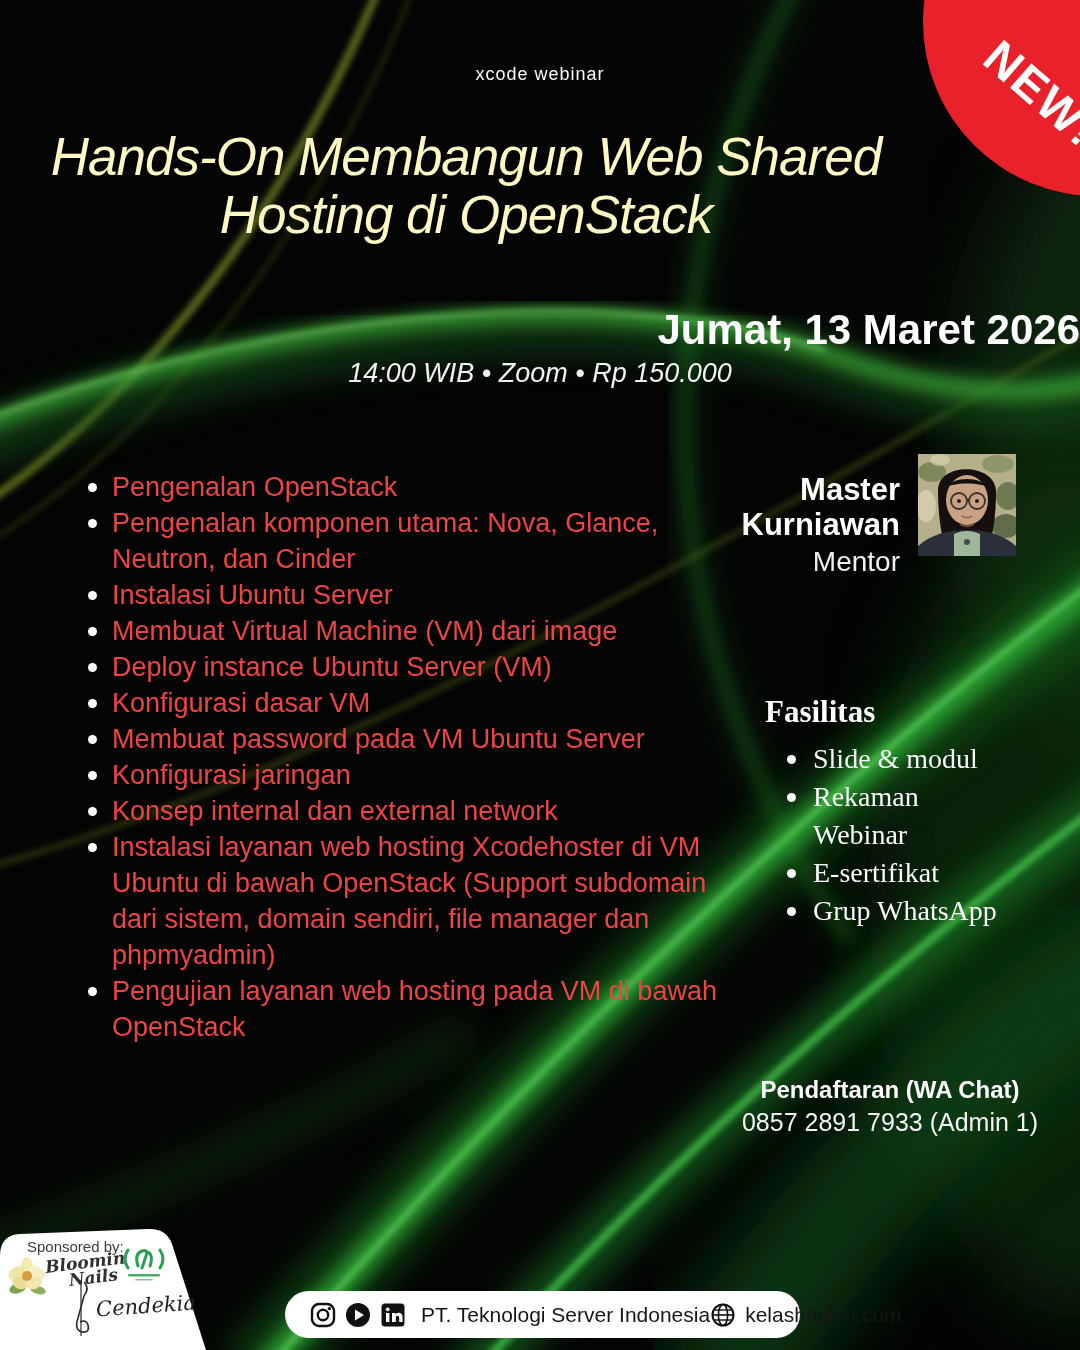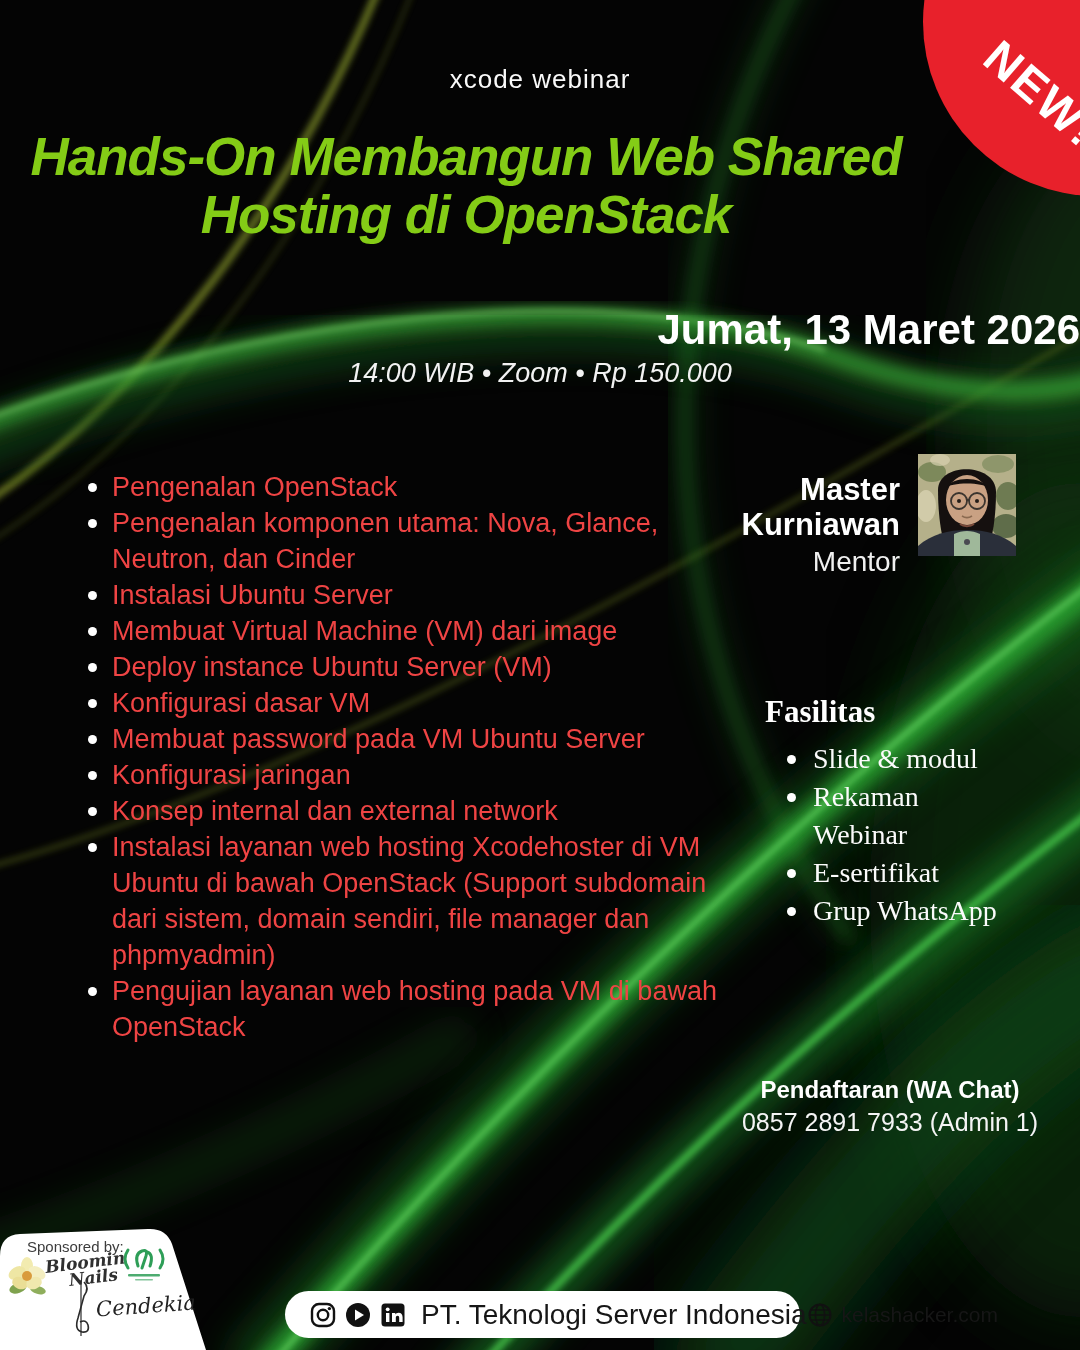--- a/index.html
+++ b/index.html
@@ -18,26 +18,26 @@
     background:#e8212b; border-radius:50%;
   }
   .new-badge span{
     position:absolute; left:52px; top:218px;
     font-size:47px; font-weight:800; color:#fff;
     transform:rotate(41deg); letter-spacing:2px; white-space:nowrap;
   }
 
   .kicker {
     position:absolute; z-index:2; left:0; top:64px; width:1080px;
-    text-align:center; font-size:26px; letter-spacing:1px; color:#fafafa;
+    text-align:center; font-size:18px; letter-spacing:1px; color:#fafafa;
   }
   .title {
     position:absolute; z-index:2; left:0; top:128px; width:932px;
     text-align:center; font-size:53px; line-height:58px;
-    font-weight:700; font-style:italic; letter-spacing:-1px; color:#84cc16;
+    font-weight:400; font-style:italic; letter-spacing:-1px; color:#fef9c3;
   }
   .event-date {
     position:absolute; z-index:2; left:0; top:306px; width:1080px;
     text-align:right; font-size:42px; font-weight:800; color:#fff;
   }
   .event-details {
     position:absolute; z-index:2; left:0; top:358px; width:1080px;
     text-align:center; font-size:27px; font-style:italic; color:#f2f2f2;
   }
 
@@ -97,21 +97,21 @@
   }
   .logo-clef { position:absolute; left:68px; top:52px; }
 
   
   .footer-pill {
     position:absolute; z-index:2; left:285px; top:1291px; width:515px; height:47px;
     background:#fff; border-radius:24px; display:flex; align-items:center;
     padding:0 24px; color:#161616;
   }
   .footer-icons { display:flex; align-items:center; gap:7px; }
-  .footer-company { font-size:28px; margin-left:14px; white-space:nowrap; }
+  .footer-company { font-size:21px; margin-left:14px; white-space:nowrap; }
   .footer-site { display:flex; align-items:center; gap:9px; margin-left:auto; }
   .footer-site span { font-size:21px; white-space:nowrap; }
 </style>
 </head>
 <body>
 
 <div class="poster">
 
   <svg class="bg-waves" width="1080" height="1350" viewBox="0 0 1080 1350">
     <defs>

